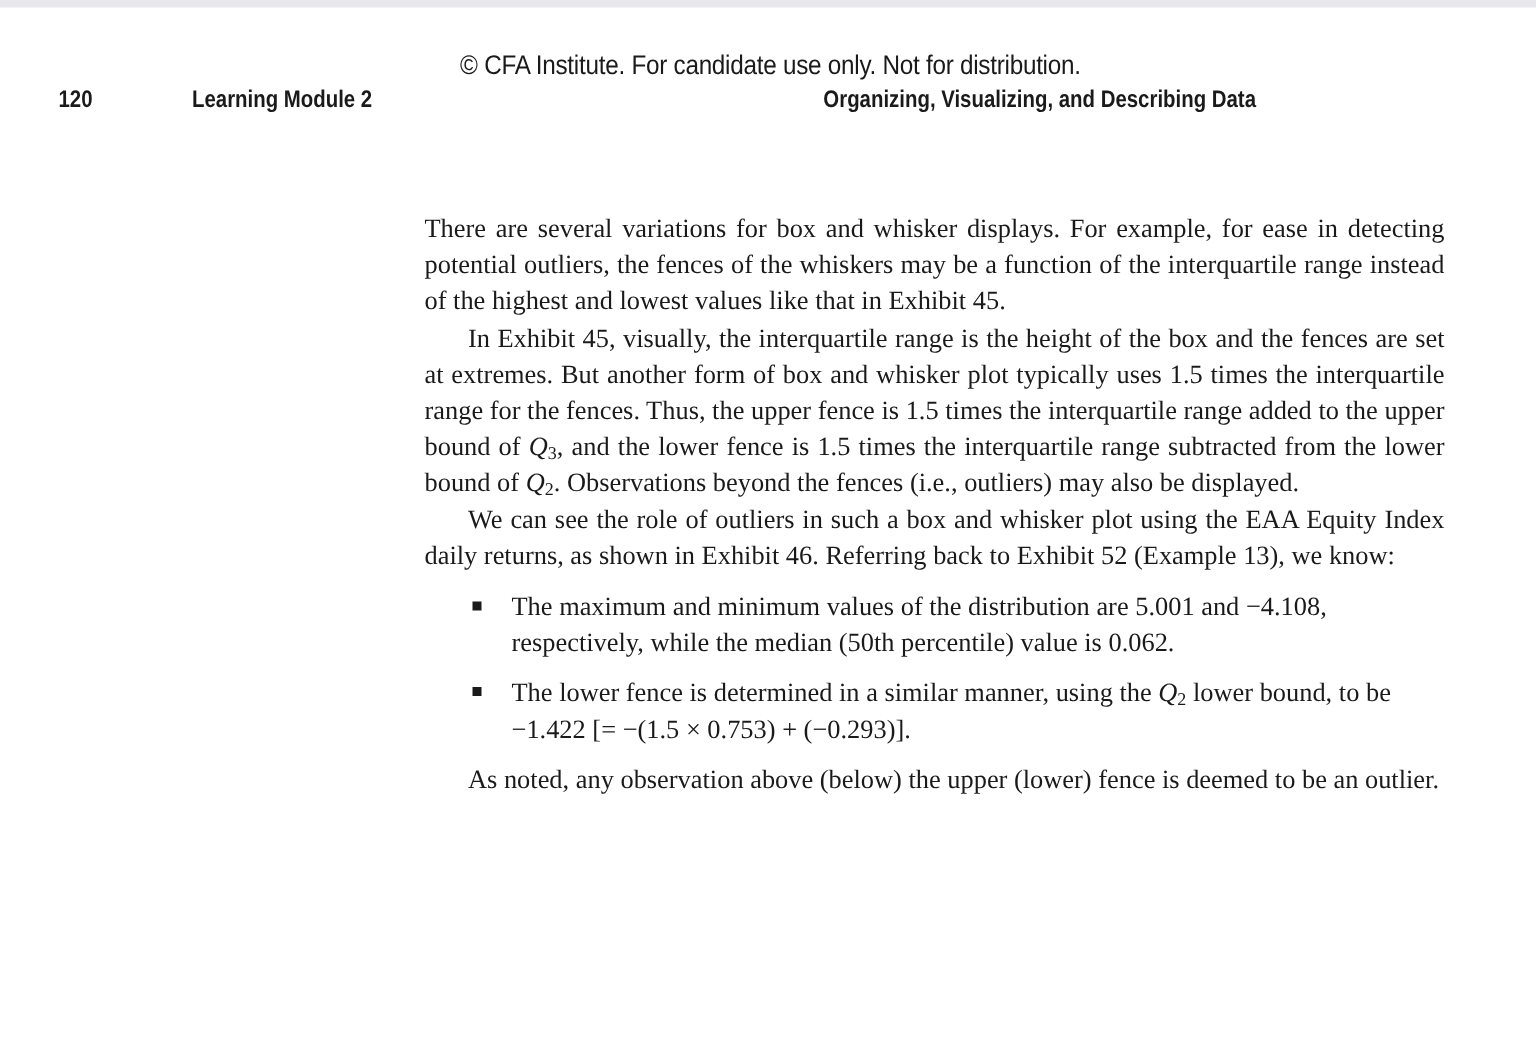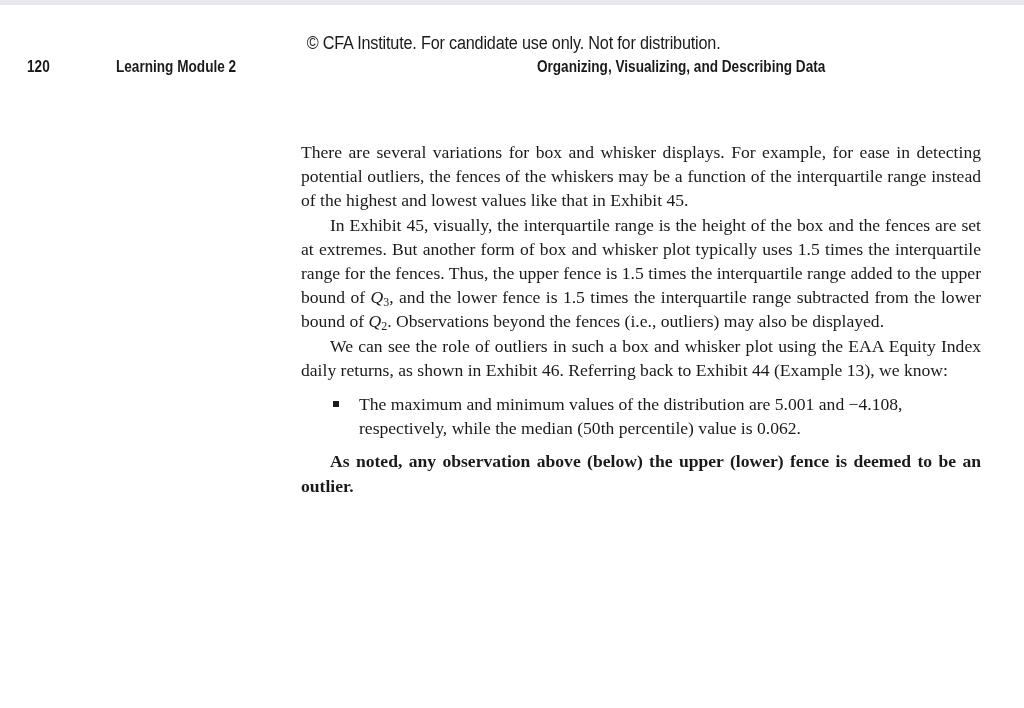--- a/index.html
+++ b/index.html
@@ -14,63 +14,67 @@
     }
     .copyright {
       position: absolute; top: 33px; left: 0; width: 1024px;
       text-align: center;
       font-family: "Liberation Sans", sans-serif;
       font-size: 18px; letter-spacing: -0.2px;
       transform: scaleX(0.9); transform-origin: 528px 0;
       color: #1a1a1a;
     }
     .running-head {
-      position: absolute; top: 58px; left: 0; width: 880px; height: 24px;
+      position: absolute; top: 58px; left: 12px; width: 880px; height: 24px;
       font-family: "Liberation Sans", sans-serif; font-weight: bold;
       font-size: 16px; color: #1a1a1a;
     }
     .page-num { position: absolute; left: 27px; top: 0; transform: scaleX(0.85); transform-origin: left; }
     .module { position: absolute; left: 116px; top: 0; transform: scaleX(0.85); transform-origin: left; }
     .chapter { position: absolute; right: 55px; top: 0; transform: scaleX(0.85); transform-origin: right; }
 
     .content {
-      position: absolute; left: 301px; top: 140px; width: 680px;
+      position: absolute; left: 283px; top: 140px; width: 680px;
       font-family: "Liberation Serif", serif; font-size: 17.6px;
       line-height: 24.2px; color: #1a1a1a;
     }
     .content p { margin: 0; text-align: justify; }
     .content p.indent { text-indent: 29px; }
     .bullets { list-style: none; margin: 10px 0 0 0; padding: 0 0 0 30px; }
     .bullets li { position: relative; padding-left: 28px; margin-bottom: 9px; text-align: left; }
     .bullets li .bullet {
       position: absolute; left: 2px; top: 9px; width: 6px; height: 6px; background: #1a1a1a;
     }
-    .closing { margin-top: 6px !important; font-weight: bold; }
+    .closing { margin-top: 6px !important; }
     sub { font-size: 12px; line-height: 0; vertical-align: -3px; }
     i.q { font-style: italic; }
   </style>
 </head>
 <body>
 
 <div class="topbar"></div>
 
 <div class="copyright">© CFA Institute. For candidate use only. Not for distribution.</div>
 
 <div class="running-head">
   <span class="page-num">120</span>
   <span class="module">Learning Module 2</span>
   <span class="chapter">Organizing, Visualizing, and Describing Data</span>
 </div>
 
 <div class="content">
   <p>There are several variations for box and whisker displays. For example, for ease in detecting potential outliers, the fences of the whiskers may be a function of the interquartile range instead of the highest and lowest values like that in Exhibit 45.</p>
   <p class="indent"><span>In Exhibit 45, visually, the interquartile range is the height of the box and the fences are set at extremes. But another form of box and whisker plot typically uses 1.5 times the interquartile range for the fences. Thus, the upper fence is 1.5 times the interquartile range added to the upper bound of </span><i class="q">Q</i><sub>3</sub><span>, and the lower fence is 1.5 times the interquartile range subtracted from the lower bound of </span><i class="q">Q</i><sub>2</sub><span>. Observations beyond the fences (i.e., outliers) may also be displayed.</span></p>
-  <p class="indent">We can see the role of outliers in such a box and whisker plot using the EAA Equity Index daily returns, as shown in Exhibit 46. Referring back to Exhibit 44 (Example 13), we know:</p>
+  <p class="indent">We can see the role of outliers in such a box and whisker plot using the EAA Equity Index daily returns, as shown in Exhibit 46. Referring back to Exhibit 52 (Example 13), we know:</p>
 
   <ul class="bullets">
     <li>
       <span class="bullet"></span>
       <span>The maximum and minimum values of the distribution are 5.001 and −4.108, respectively, while the median (50th percentile) value is 0.062.</span>
+    </li>
+    <li>
+      <span class="bullet"></span>
+      <span>The lower fence is determined in a similar manner, using the </span><i class="q">Q</i><sub>2</sub><span> lower bound, to be −1.422 [= −(1.5 × 0.753) + (−0.293)].</span>
     </li>
   </ul>
 
   <p class="indent closing">As noted, any observation above (below) the upper (lower) fence is deemed to be an outlier.</p>
 </div>
 
 </body></html>

